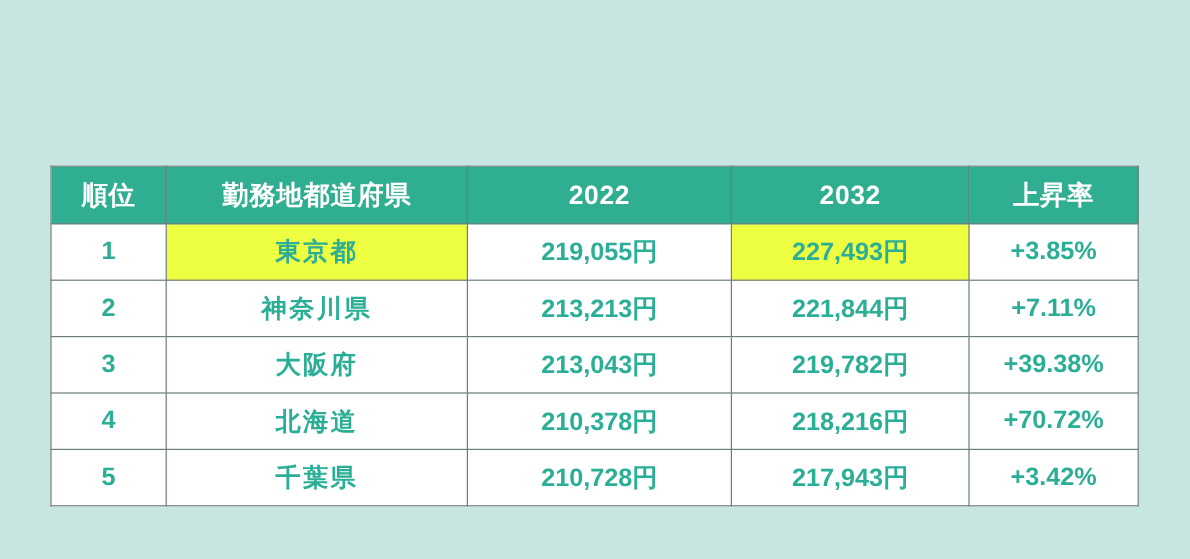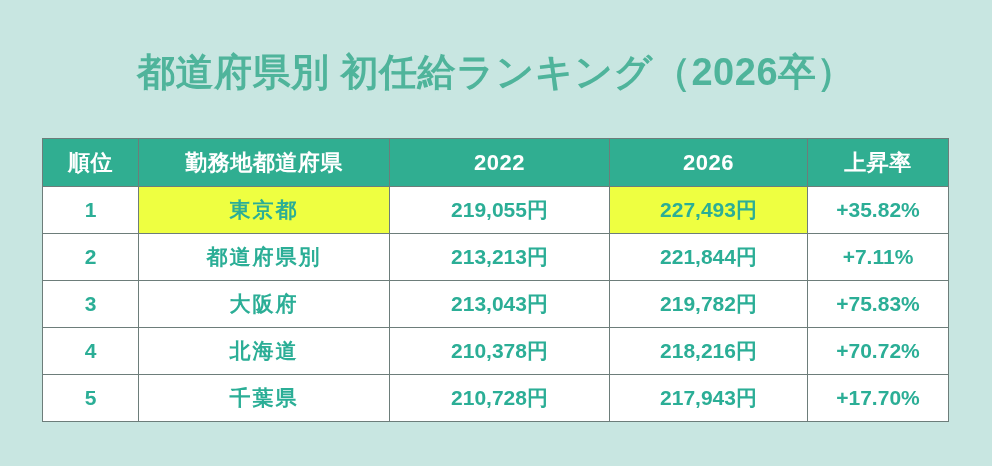--- a/index.html
+++ b/index.html
@@ -74,71 +74,70 @@
   .rank-cell { font-size: 21px; }
   .pref-cell { font-size: 23px; letter-spacing: 2px; }
   .num-cell  { font-size: 22px; }
   .rate-cell { font-size: 21px; }
 </style>
 </head>
 <body>
 
 <div id="page">
 
-  <div id="page-title">都道府県別 初任給ランキング（2026卒）</div>
 
   <table id="ranking-table">
     <colgroup>
       <col class="c-rank">
       <col class="c-pref">
       <col class="c-y2025">
       <col class="c-y2026">
       <col class="c-rate">
     </colgroup>
     <thead>
       <tr>
         <th>順位</th>
         <th>勤務地都道府県</th>
         <th>2022</th>
-        <th>2026</th>
+        <th>2032</th>
         <th>上昇率</th>
       </tr>
     </thead>
     <tbody id="table-body">
         <tr>
           <td class="rank-cell">1</td>
           <td class="pref-cell highlight">東京都</td>
           <td class="num-cell">219,055円</td>
           <td class="num-cell highlight">227,493円</td>
-          <td class="rate-cell">+35.82%</td>
+          <td class="rate-cell">+3.85%</td>
         </tr>
         <tr>
           <td class="rank-cell">2</td>
-          <td class="pref-cell">都道府県別</td>
+          <td class="pref-cell">神奈川県</td>
           <td class="num-cell">213,213円</td>
           <td class="num-cell">221,844円</td>
           <td class="rate-cell">+7.11%</td>
         </tr>
         <tr>
           <td class="rank-cell">3</td>
           <td class="pref-cell">大阪府</td>
           <td class="num-cell">213,043円</td>
           <td class="num-cell">219,782円</td>
-          <td class="rate-cell">+75.83%</td>
+          <td class="rate-cell">+39.38%</td>
         </tr>
         <tr>
           <td class="rank-cell">4</td>
           <td class="pref-cell">北海道</td>
           <td class="num-cell">210,378円</td>
           <td class="num-cell">218,216円</td>
           <td class="rate-cell">+70.72%</td>
         </tr>
         <tr>
           <td class="rank-cell">5</td>
           <td class="pref-cell">千葉県</td>
           <td class="num-cell">210,728円</td>
           <td class="num-cell">217,943円</td>
-          <td class="rate-cell">+17.70%</td>
+          <td class="rate-cell">+3.42%</td>
         </tr>
       </tbody>
   </table>
 
 </div>
 
 </body></html>

